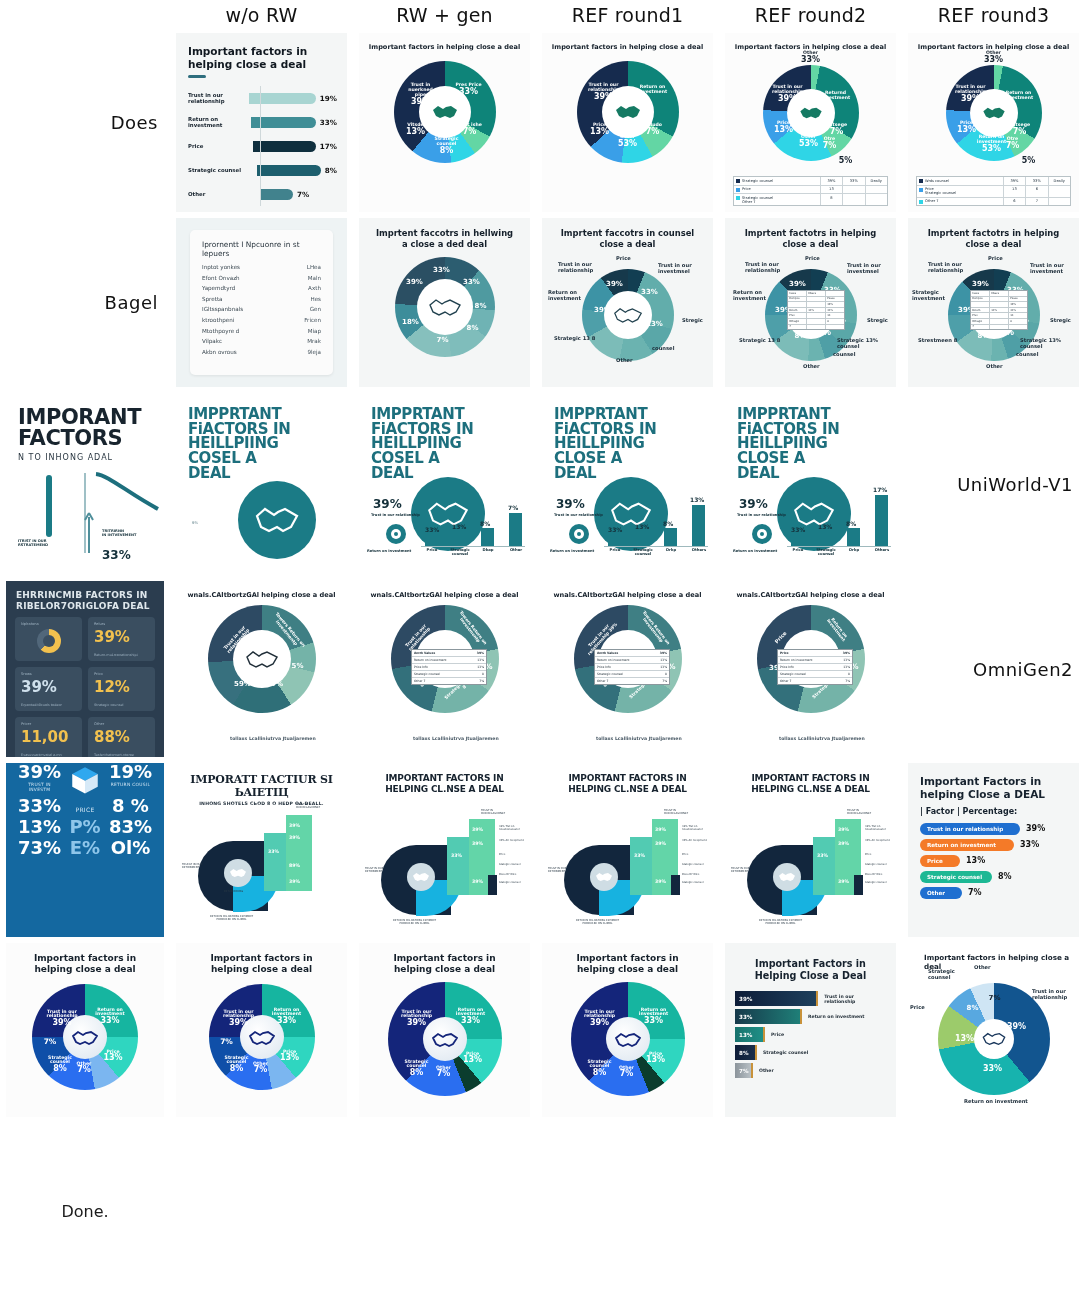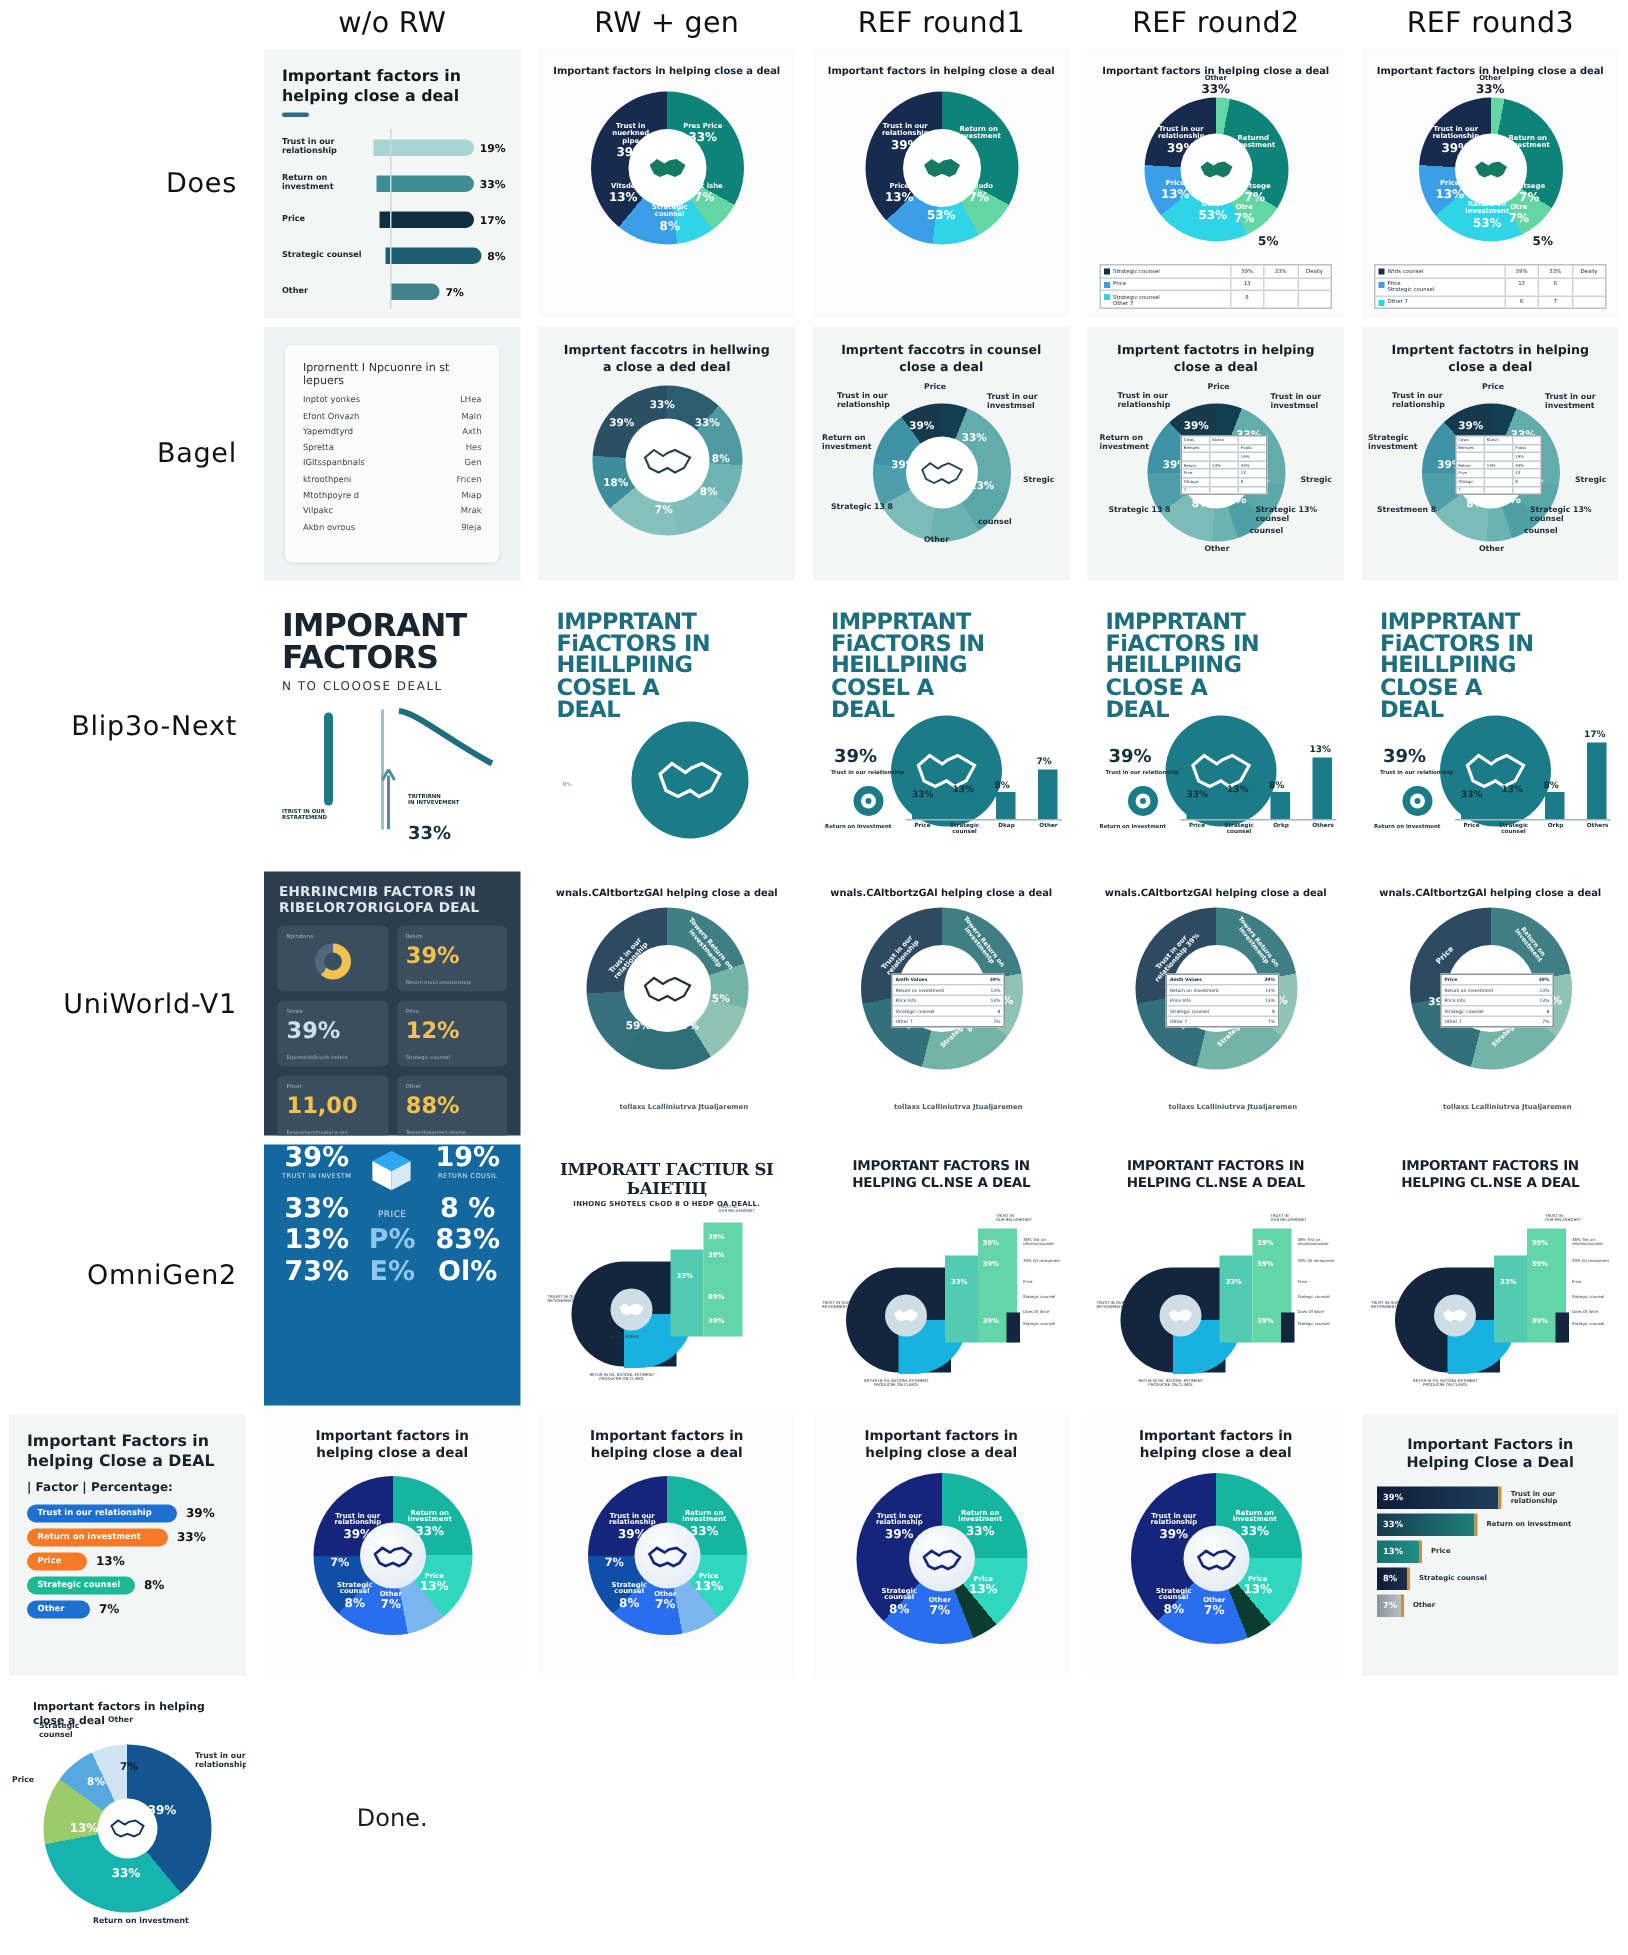--- a/index.html
+++ b/index.html
@@ -635,28 +635,27 @@
       <div class="olbl" style="left:142px;top:100px;">Stregic</div>
       <div class="olbl" style="left:112px;top:120px;width:42px;">Strategic 13% counsel</div>
       <div class="olbl" style="left:108px;top:134px;">counsel</div>
       <div class="olbl" style="left:78px;top:146px;">Other</div>
       <div class="olbl" style="left:10px;top:120px;width:48px;">Strestmeen 8</div>
       <div class="olbl" style="left:4px;top:72px;width:46px;">Strategic investment</div>
       <div class="olbl" style="left:20px;top:44px;width:42px;">Trust in our relationship</div>
     </div>
   </div>
 
-  <div class="row-label">Blip3o-Next</div>
 
   <div class="cell">
     <div class="card plain">
       <div class="bl-wrap">
         <div class="bl-t" style="font-size:21px">IMPORANT</div>
         <div class="bl-t" style="font-size:21px">FACTORS</div>
-        <div class="bl-sub">N TO CLOOOSE DEALL</div>
+        <div class="bl-sub">N TO INHONG ADAL</div>
         <div class="bl-bar" style="left:40px;top:82px;width:6px;height:62px;border-radius:3px;"></div>
         <div style="position:absolute;left:78px;top:80px;width:1.5px;height:80px;background:#9fc0c6;"></div>
         <svg style="position:absolute;left:88px;top:78px;" width="66" height="48" viewBox="0 0 66 48">
           <path d="M2 3 C14 4, 34 22, 64 38" stroke="#1d6f7d" stroke-width="4" fill="none"></path>
         </svg>
         <svg style="position:absolute;left:78px;top:118px;" width="10" height="42" viewBox="0 0 10 42">
           <path d="M5 42 L5 6 M5 2 L1 9 M5 2 L9 9" stroke="#4f8f9b" stroke-width="2" fill="none"></path>
         </svg>
         <div class="bl-small" style="left:12px;top:146px;white-space:pre-line;">ITRIST IN OUR
 RSTRATEMEND</div>

